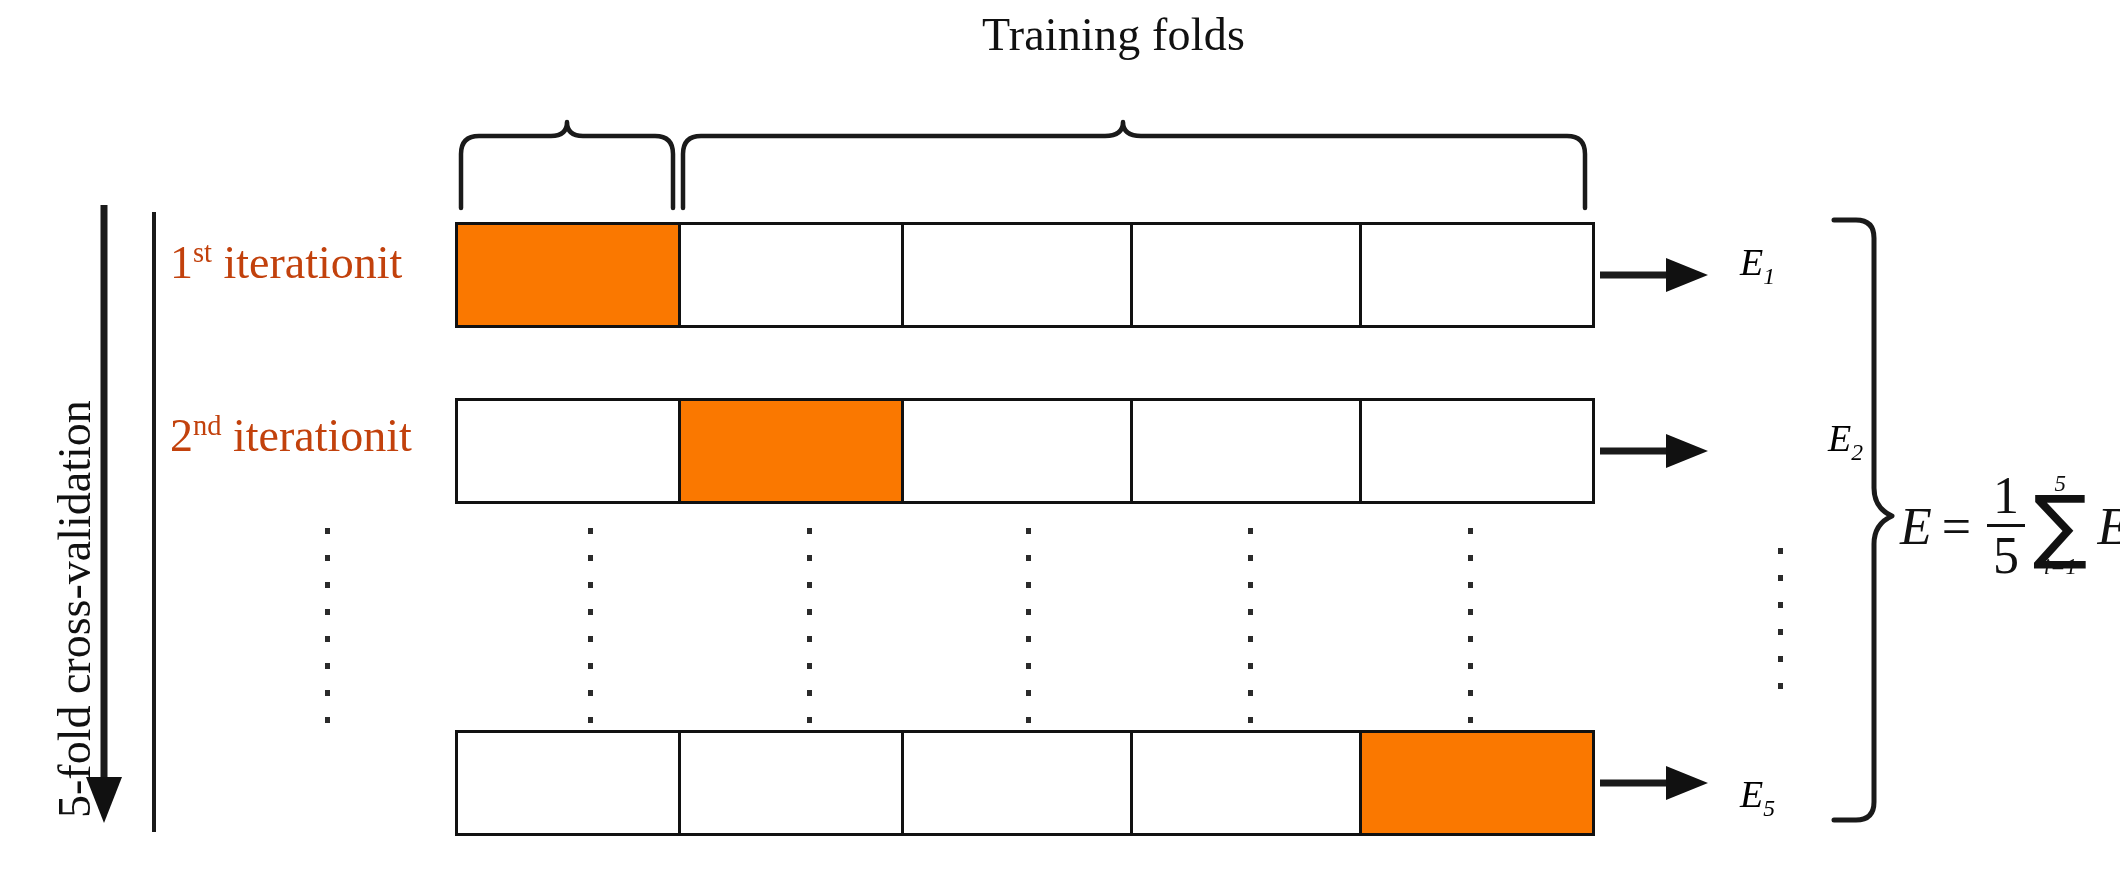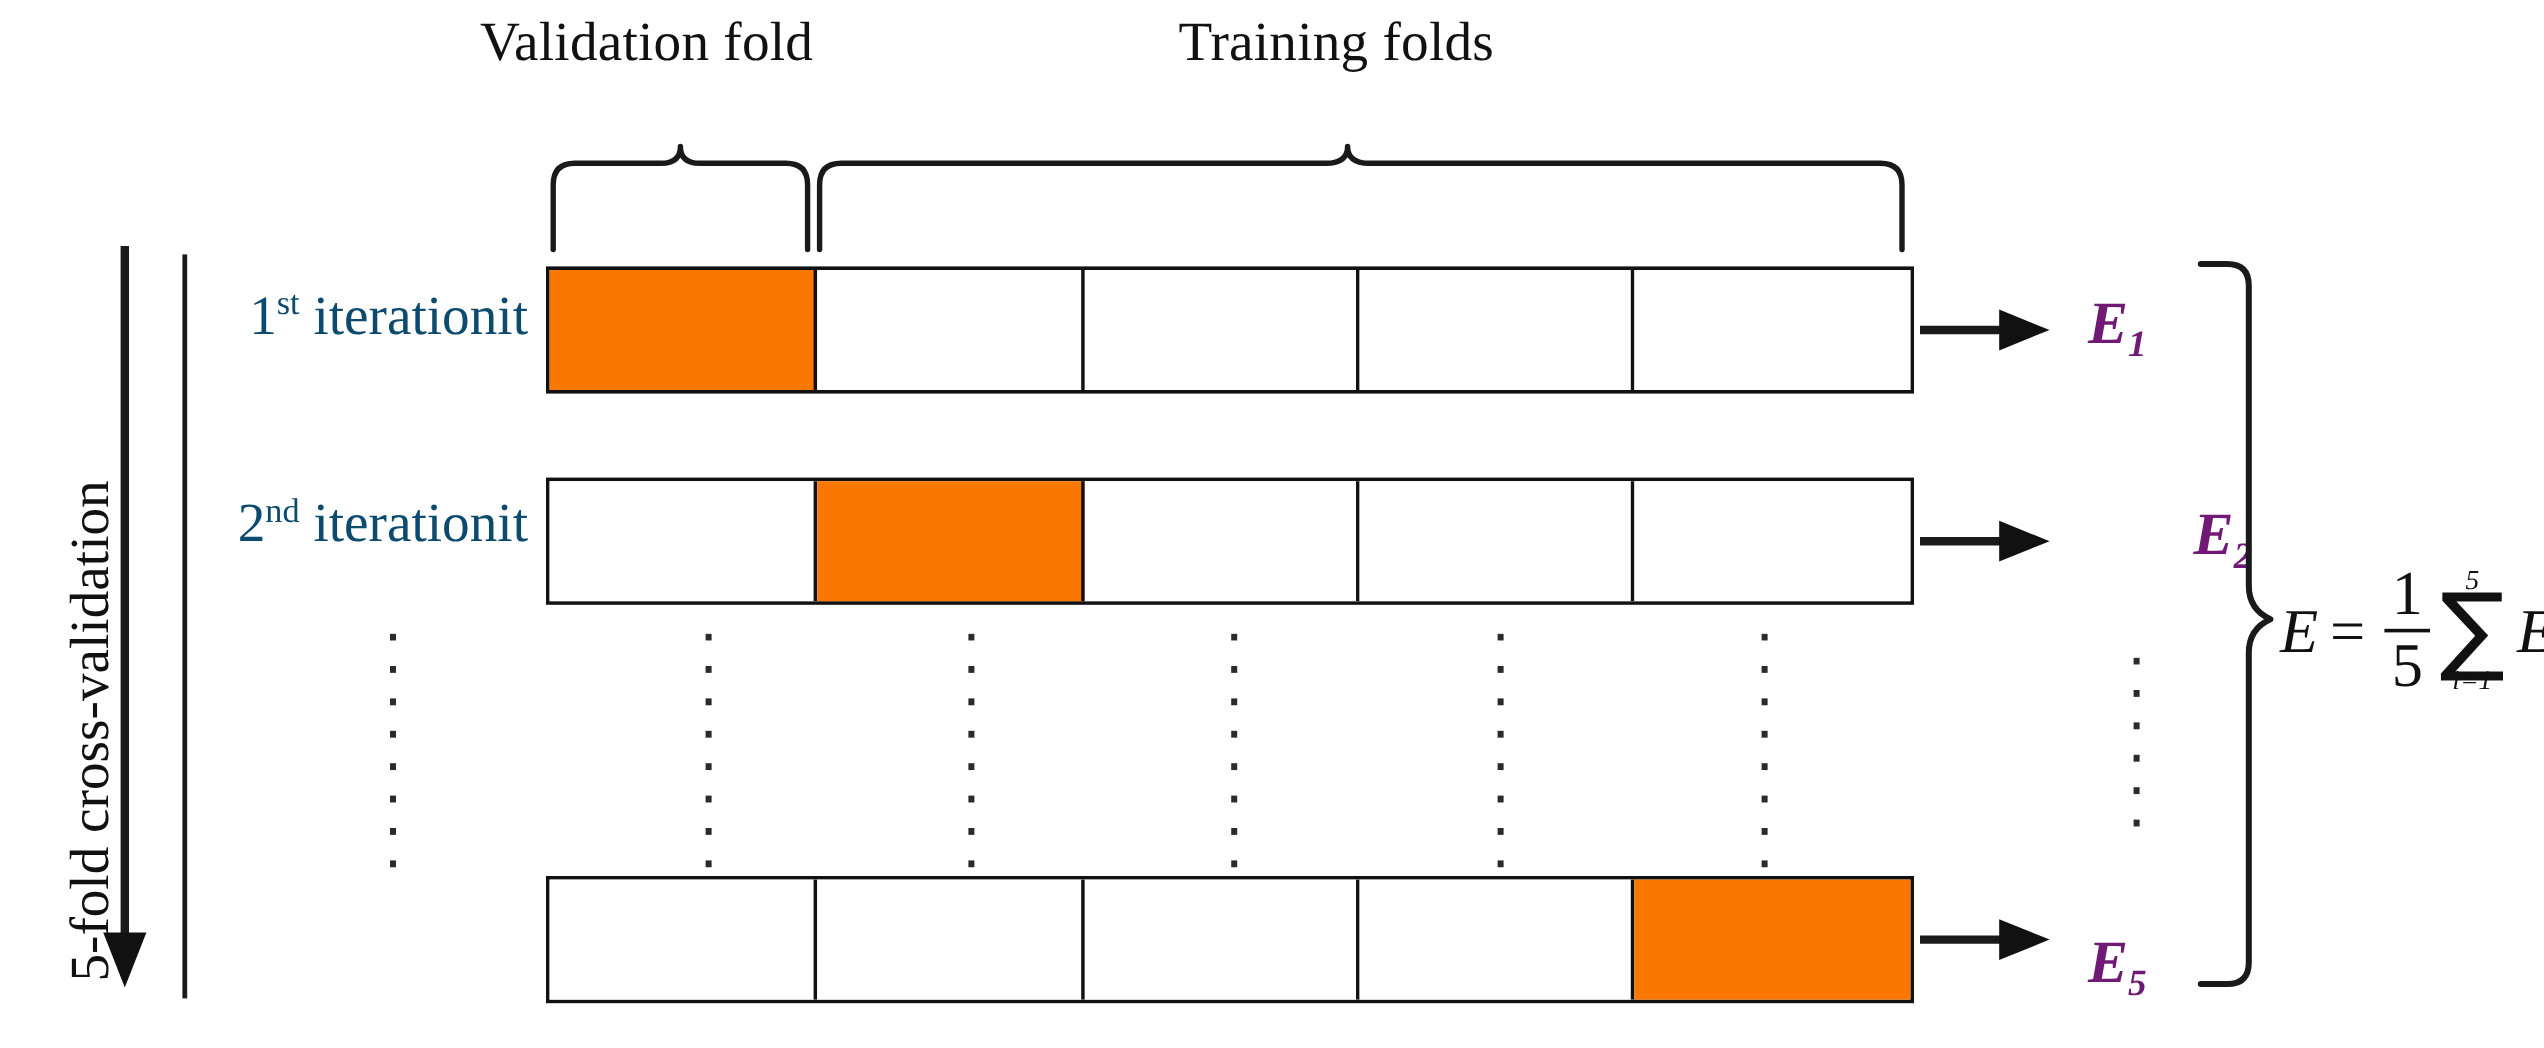--- a/index.html
+++ b/index.html
@@ -34,22 +34,21 @@
     white-space: nowrap;
     transform-origin: 0 0;
     transform: rotate(-90deg);
     color: #111111;
   }
 
   
   .row-label {
     font-size: 46px;
     white-space: nowrap;
-    text-align: right;
-    color: #0c4a6e;
+    color: #c2410c;
   }
   .row-label sup {
     font-size: 0.62em;
     vertical-align: super;
     line-height: 0;
   }
 
   
   .fold-row {
     display: flex;
@@ -72,25 +71,24 @@
       to bottom,
       #2b2b2b 0px, #2b2b2b 6px,
       transparent 6px, transparent 27px
     );
     background-size: 5px 27px;
     background-repeat: repeat-y;
   }
 
   
   .e-label {
-    font-size: 50px;
+    font-size: 38px;
     font-style: italic;
-    color: #701a75;
-    white-space: nowrap;
-    font-weight: bold;
+    color: #000000;
+    white-space: nowrap;
   }
   .e-label sub {
     font-size: 0.62em;
     vertical-align: sub;
     line-height: 0;
     font-style: italic;
   }
 
   
   #formula {
@@ -126,21 +124,20 @@
   #formula .eq { margin: 0 10px; font-style: normal; }
   #formula .term { margin-left: 8px; }
 
   svg { display: block; overflow: visible; }
 </style>
 </head>
 <body>
 
 <div id="stage">
 
-  <div class="abs hdr-label" style="left:400px; top:8px;">Validation fold</div>
 
   <div class="abs hdr-label" style="left:982px; top:8px;">Training folds</div>
 
   <div class="abs" style="left:455px; top:118px;">
     <svg width="1140" height="92" viewBox="0 0 1140 92" fill="none">
 
       <path d="M 6,90 L 6,36 Q 6,18 24,18 L 96,18 Q 112,18 112,4 Q 112,18 128,18 L 200,18 Q 218,18 218,36 L 218,90" stroke="#1a1a1a" stroke-width="4.5" fill="none" stroke-linecap="round" stroke-linejoin="round"></path>
 
       <path d="M 228,90 L 228,36 Q 228,18 246,18 L 650,18 Q 668,18 668,4 Q 668,18 686,18 L 1112,18 Q 1130,18 1130,36 L 1130,90" stroke="#1a1a1a" stroke-width="4.5" fill="none" stroke-linecap="round" stroke-linejoin="round"></path>
     </svg>

